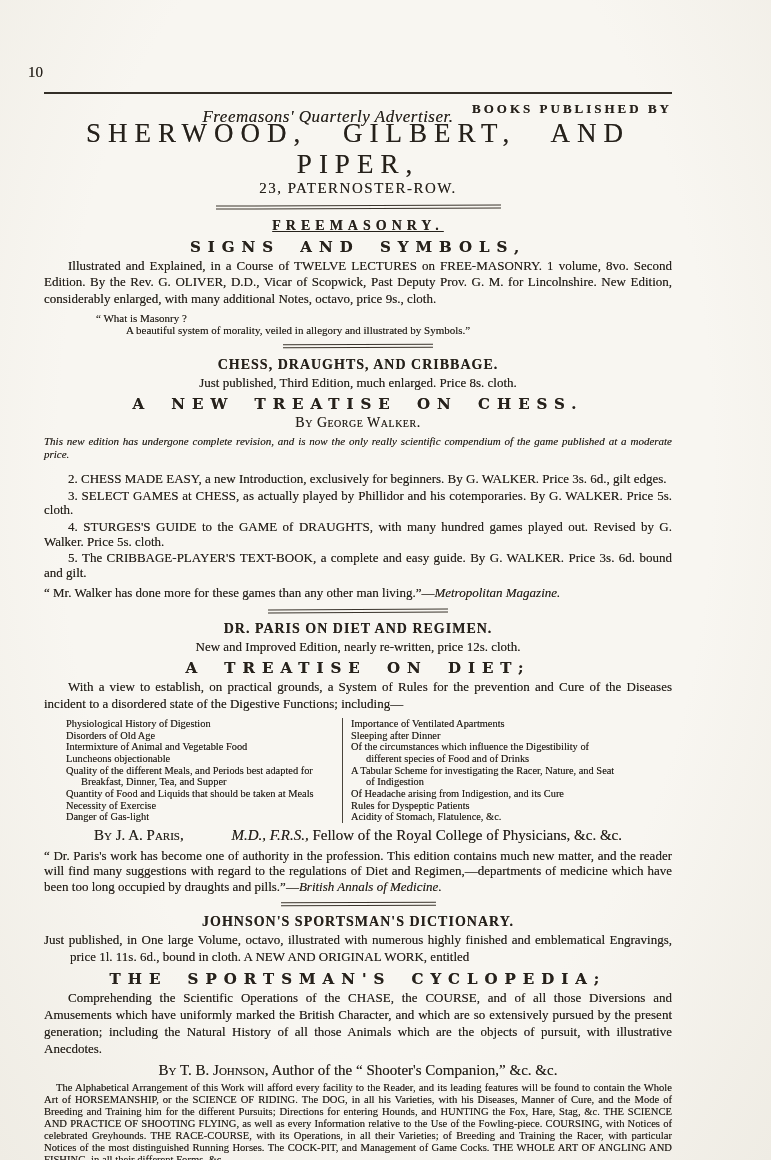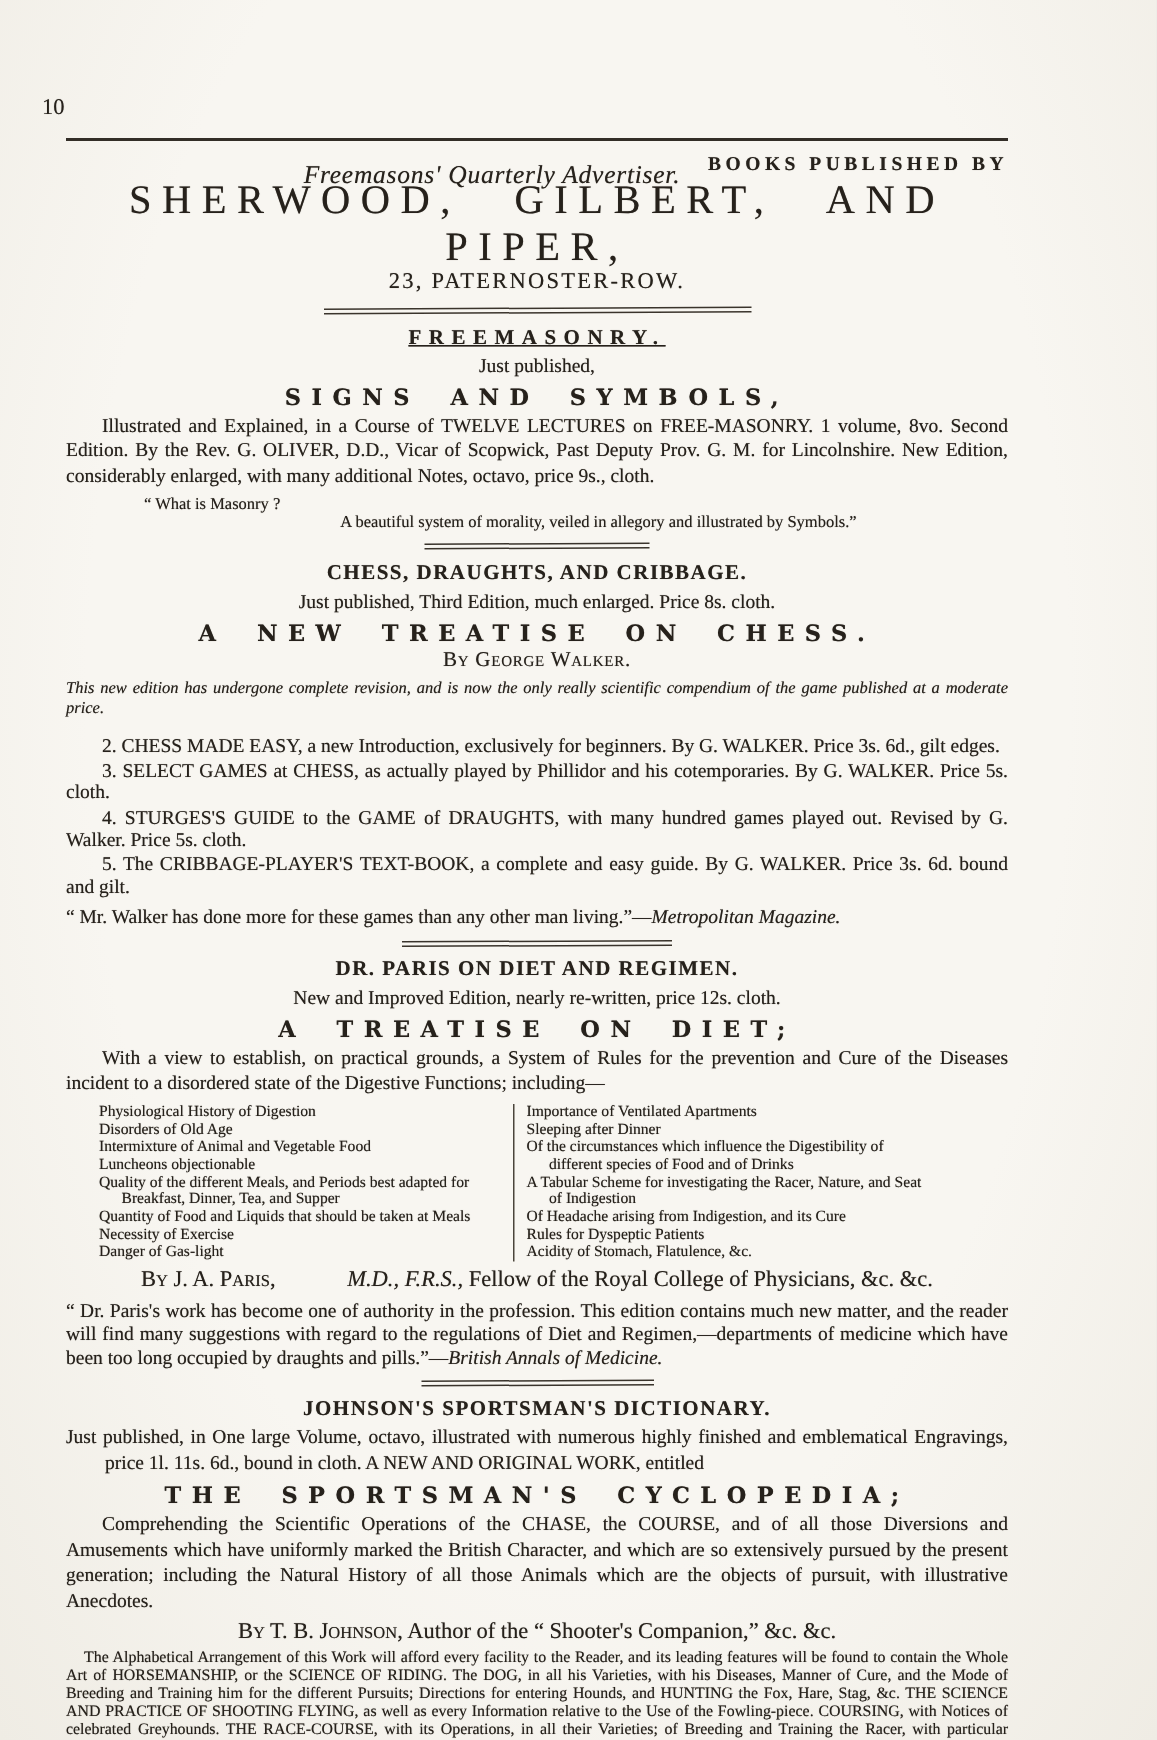--- a/index.html
+++ b/index.html
@@ -24,21 +24,21 @@
   .c{text-align:center;}
   .sec-title{font-weight:bold;font-size:14px;letter-spacing:1px;margin-top:9px;}
   .sec-sub{font-size:13px;margin-top:2px;}
   .fancy{font-weight:bold;font-size:15px;letter-spacing:7px;word-spacing:8px;margin-top:4px;
          font-family:"DejaVu Serif","Liberation Serif",serif;}
   .para{font-size:13px;line-height:1.3;text-align:justify;text-indent:24px;margin:2px 0 0 0;}
   .para.hang{text-indent:-26px;padding-left:26px;}
   .item{font-size:13px;line-height:1.13;text-align:justify;text-indent:24px;margin:2px 0 0 0;}
   .note-italic{font-style:italic;font-size:11px;line-height:1.2;margin-top:4px;text-align:justify;}
   .q1{font-size:11px;margin:4px 0 0 52px;}
-  .q2{font-size:11px;margin:0 0 0 82px;text-align:center;}
+  .q2{font-size:11px;margin:0 0 0 82px;}
   .revquote{font-size:13px;margin-top:4px;}
   .revquote .src{font-style:italic;}
   .smallprint{font-size:10.6px;line-height:1.13;text-align:justify;text-indent:12px;margin-top:3px;}
   
   .rule-s{border-top:1px solid #3a342c;border-bottom:1px solid #3a342c;height:1.5px;margin:8px auto 4px auto;transform:rotate(-0.25deg);}
   .w280{width:285px;} .w150{width:150px;} .w180{width:180px;} .w160{width:155px;}
   
   .kicker{font-weight:bold;font-size:13px;letter-spacing:3px;margin-top:7px;
           font-family:Liberation Serif, serif;text-align:right;}
   .pubname{font-size:27px;letter-spacing:7px;word-spacing:22px;margin-top:1px;}
@@ -64,21 +64,20 @@
     <span class="pgnum">10</span>
     <span class="runtitle">Freemasons' Quarterly Advertiser.</span>
   </div>
 
   <div class="c kicker">BOOKS PUBLISHED BY</div>
   <div class="c pubname">SHERWOOD, GILBERT, AND PIPER,</div>
   <div class="c address">23, PATERNOSTER-ROW.</div>
   <div class="rule-s w280"></div>
 
   <div class="c sec-title" style="letter-spacing:5px;text-decoration:underline;">FREEMASONRY.</div>
-  <div class="c sec-sub">Just published,</div>
   <div class="c fancy">SIGNS AND SYMBOLS,</div>
   <p class="para">Illustrated and Explained, in a Course of TWELVE LECTURES on FREE-MASONRY.  1 volume, 8vo.  Second Edition.  By the Rev. G. OLIVER, D.D., Vicar of Scopwick, Past Deputy Prov. G. M. for Lincolnshire.  New Edition, considerably enlarged, with many additional Notes, octavo, price 9s., cloth.</p>
   <div class="q1">“ What is Masonry ?</div>
   <div class="q2">A beautiful system of morality, veiled in allegory and illustrated by Symbols.”</div>
   <div class="rule-s w150"></div>
 
   <div class="c sec-title">CHESS, DRAUGHTS, AND CRIBBAGE.</div>
   <div class="c sec-sub">Just published, Third Edition, much enlarged.  Price 8s. cloth.</div>
   <div class="c fancy">A NEW TREATISE ON CHESS.</div>
   <div class="c byline">By George Walker.</div>

